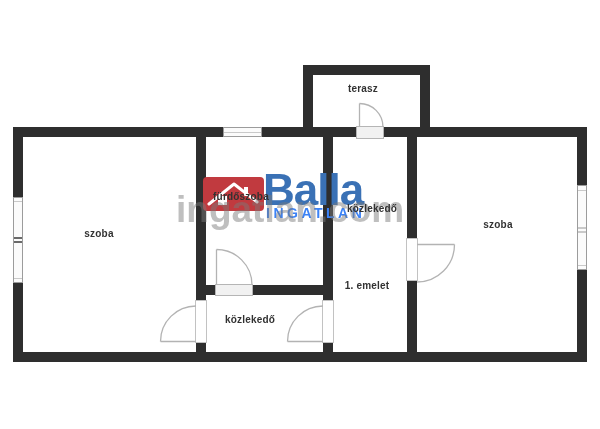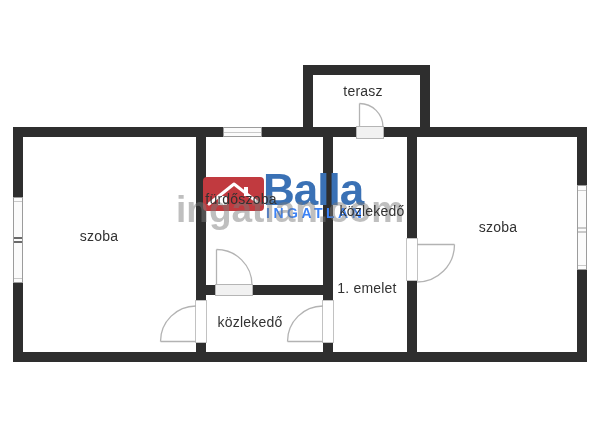--- a/index.html
+++ b/index.html
@@ -9,21 +9,21 @@
   }
   .wall{position:absolute;background:#2e2e2e;}
   .window{position:absolute;background:#fbfbfb;border:1px solid #9c9c9c;box-sizing:border-box;}
   .pane{position:absolute;background:#c9c9c9;}
   .pane-dark{position:absolute;background:#6a6a6a;}
   .door-gap{position:absolute;background:#ffffff;border:1px solid #c2c2c2;box-sizing:border-box;}
   .sill{position:absolute;background:#f1f1f1;border:1px solid #b5b5b5;box-sizing:border-box;}
   .svg-layer{position:absolute;left:0;top:0;z-index:3;}
   .room-label{
     position:absolute;transform:translateX(-50%);z-index:7;
-    color:#323232;font-size:14px;font-weight:400;letter-spacing:.2px;white-space:nowrap;
+    color:#323232;font-size:10px;font-weight:700;letter-spacing:.2px;white-space:nowrap;
   }
   .logo{position:absolute;z-index:5;}
   .brand-name{
     position:absolute;left:263px;top:168px;z-index:5;
     color:#3a71b5;font-size:44px;font-weight:bold;letter-spacing:-1px;line-height:1;
   }
   .brand-sub{
     position:absolute;left:266px;top:206px;z-index:5;
     color:#3b82f6;font-size:14px;font-weight:bold;letter-spacing:3.5px;line-height:1;
   }

